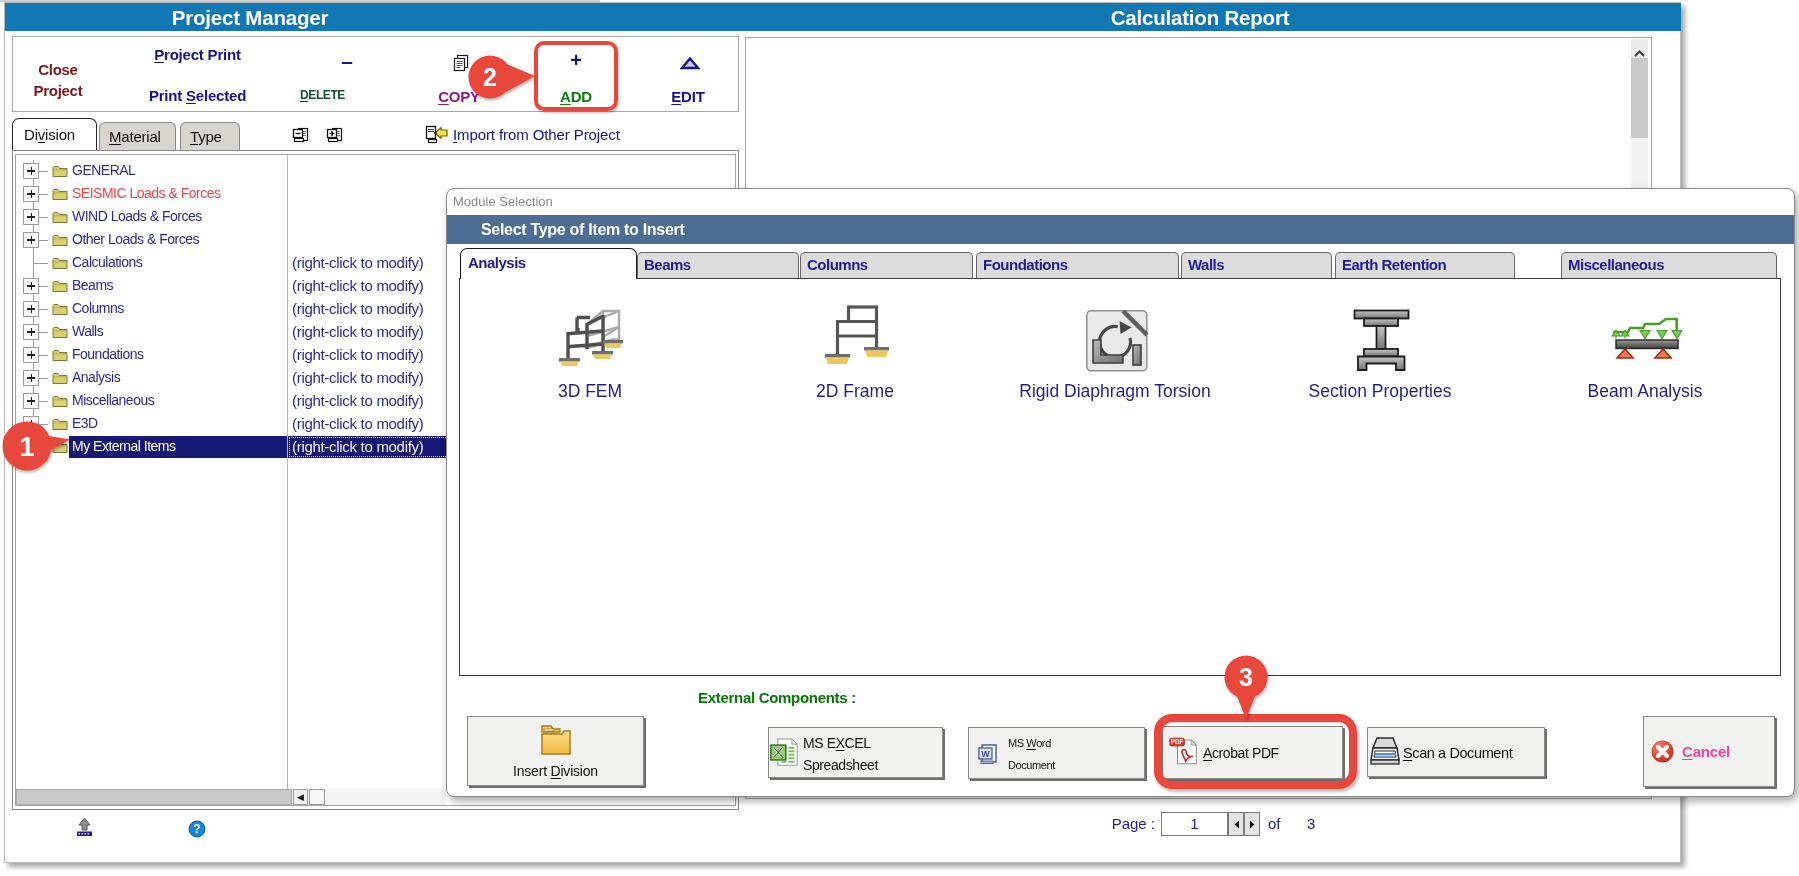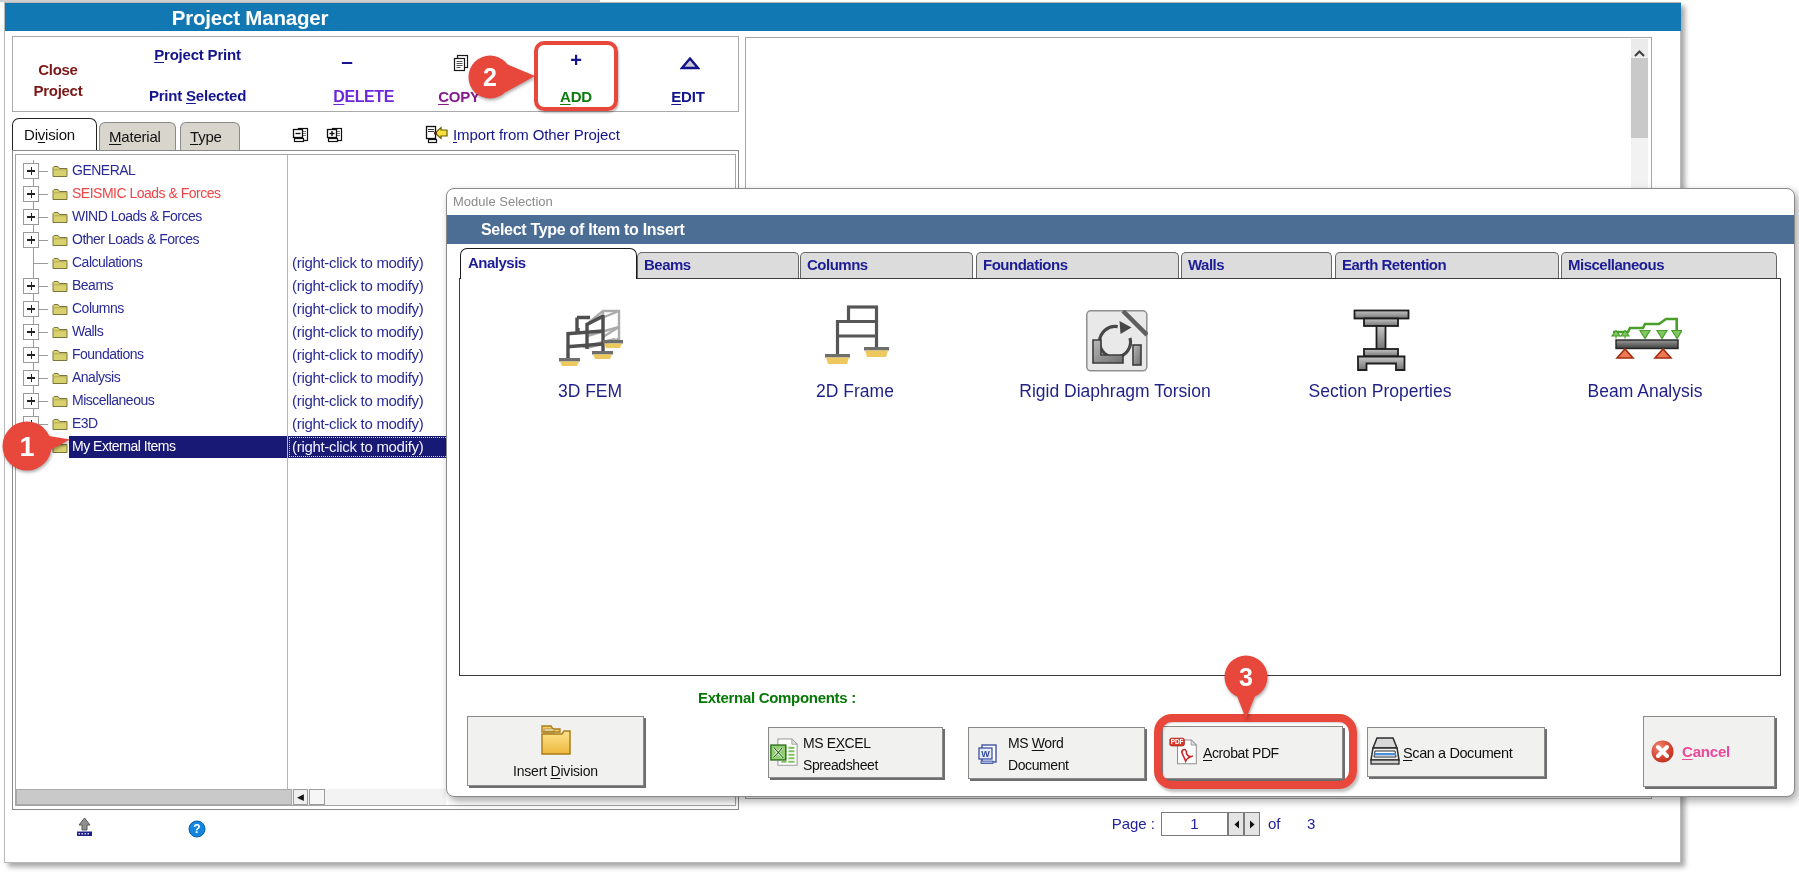--- a/index.html
+++ b/index.html
@@ -12,27 +12,28 @@
 </head>
 <body>
 <div id="page">
 
   <div class="abs" style="left:4px;top:2px;width:1677px;height:861px;background:#fff;border:1px solid #b9b9b9;box-shadow:4px 4px 5px rgba(0,0,0,0.35);"></div>
 
   <div class="abs" style="left:0;top:0;width:600px;height:2px;background:#cfcfcf;"></div>
 
   <div class="abs" style="left:5px;top:3px;width:1676px;height:28px;background:#1278b3;"></div>
   <div class="abs" style="left:0px;top:6px;width:500px;text-align:center;font-size:20.5px;font-weight:bold;color:#fff;letter-spacing:-0.2px;">Project Manager</div>
+  <div class="abs" style="left:950px;top:6px;width:500px;text-align:center;font-size:20.5px;font-weight:bold;color:#fff;letter-spacing:-0.2px;">Calculation Report</div>
 
   <div class="abs" style="left:12px;top:36px;width:727px;height:76px;background:#fff;border:1px solid #a9a9a9;"></div>
   <div class="abs" style="left:12px;top:59px;width:92px;text-align:center;font-size:15px;font-weight:bold;color:#7c1617;line-height:21px;letter-spacing:-0.3px;">Close<br>Project</div>
   <div class="abs" style="left:130px;top:46px;width:135px;text-align:center;font-size:15px;font-weight:bold;color:#14148c;letter-spacing:-0.2px;"><span class="u">P</span>roject Print</div>
   <div class="abs" style="left:130px;top:87px;width:135px;text-align:center;font-size:15px;font-weight:bold;color:#14148c;letter-spacing:-0.2px;">Print <span class="u">S</span>elected</div>
   <div class="abs" style="left:300px;top:49px;width:94px;text-align:center;font-size:21px;font-weight:bold;color:#14148c;">–</div>
-  <div class="abs" style="left:300px;top:88px;width:94px;text-align:right;font-size:16px;font-weight:bold;color:#6d28d9;letter-spacing:-0.4px;"><span class="u">D</span>ELETE</div>
+  <div class="abs" style="left:300px;top:88px;width:94px;text-align:left;font-size:12px;font-weight:bold;color:#14532d;letter-spacing:-0.4px;"><span class="u">D</span>ELETE</div>
   <div class="abs" style="left:452px;top:54px;width:18px;height:18px;"><svg width="18" height="18" viewBox="0 0 18 18">
         <rect x="5.5" y="1.5" width="10" height="12" fill="#fff" stroke="#1a1a1a" stroke-width="1.2"></rect>
         <rect x="2.5" y="4.5" width="10" height="12" fill="#fff" stroke="#1a1a1a" stroke-width="1.2"></rect>
         <g stroke="#555" stroke-width="1">
           <line x1="4.5" y1="7.5" x2="10.5" y2="7.5"></line>
           <line x1="4.5" y1="9.5" x2="10.5" y2="9.5"></line>
           <line x1="4.5" y1="11.5" x2="10.5" y2="11.5"></line>
           <line x1="4.5" y1="13.5" x2="8.5" y2="13.5"></line>
         </g>
       </svg></div>
@@ -264,21 +265,21 @@
 
   <div class="abs" style="left:446px;top:188px;width:1349px;height:609px;background:#fff;border:1px solid #8a8a8a;border-radius:8px;box-shadow:3px 4px 8px rgba(0,0,0,0.35);"></div>
   <div class="abs" style="left:453px;top:194px;font-size:13px;color:#8a8a8a;">Module Selection</div>
   <div class="abs" style="left:447px;top:215px;width:1347px;height:29px;background:#4c6e95;"></div>
   <div class="abs" style="left:481px;top:221px;font-size:16px;font-weight:bold;color:#fff;letter-spacing:-0.3px;">Select Type of Item to Insert</div>
 
   <div class="abs" style="left:637px;top:252px;width:162px;height:26px;background:#dcdcdc;border:1px solid #666;border-bottom:none;border-radius:5px 5px 0 0;font-size:15px;font-weight:bold;color:#1c1c96;padding:3px 0 0 6px;letter-spacing:-0.5px;">Beams</div>
   <div class="abs" style="left:800px;top:252px;width:173px;height:26px;background:#dcdcdc;border:1px solid #666;border-bottom:none;border-radius:5px 5px 0 0;font-size:15px;font-weight:bold;color:#1c1c96;padding:3px 0 0 6px;letter-spacing:-0.5px;">Columns</div>
   <div class="abs" style="left:976px;top:252px;width:203px;height:26px;background:#dcdcdc;border:1px solid #666;border-bottom:none;border-radius:5px 5px 0 0;font-size:15px;font-weight:bold;color:#1c1c96;padding:3px 0 0 6px;letter-spacing:-0.5px;">Foundations</div>
   <div class="abs" style="left:1181px;top:252px;width:151px;height:26px;background:#dcdcdc;border:1px solid #666;border-bottom:none;border-radius:5px 5px 0 0;font-size:15px;font-weight:bold;color:#1c1c96;padding:3px 0 0 6px;letter-spacing:-0.5px;">Walls</div>
-  <div class="abs" style="left:1335px;top:252px;width:224px;height:26px;background:#dcdcdc;border:1px solid #666;border-bottom:none;border-radius:5px 5px 0 0;font-size:15px;font-weight:bold;color:#1c1c96;padding:3px 0 0 6px;letter-spacing:-0.5px;">Earth Retention</div>
+  <div class="abs" style="left:1335px;top:252px;width:180px;height:26px;background:#dcdcdc;border:1px solid #666;border-bottom:none;border-radius:5px 5px 0 0;font-size:15px;font-weight:bold;color:#1c1c96;padding:3px 0 0 6px;letter-spacing:-0.5px;">Earth Retention</div>
   <div class="abs" style="left:1561px;top:252px;width:216px;height:26px;background:#dcdcdc;border:1px solid #666;border-bottom:none;border-radius:5px 5px 0 0;font-size:15px;font-weight:bold;color:#1c1c96;padding:3px 0 0 6px;letter-spacing:-0.5px;">Miscellaneous</div>
 
   <div class="abs" style="left:459px;top:278px;width:1322px;height:398px;background:#fff;border:1px solid #3a3a3a;"></div>
   <div class="abs" style="left:460px;top:248px;width:177px;height:31px;background:#fff;border:1.5px solid #1a1a1a;border-bottom:none;border-radius:7px 7px 0 0;font-size:15px;font-weight:bold;color:#1c1c96;padding:5px 0 0 7px;letter-spacing:-0.5px;">Analysis</div>
   <div class="abs" style="left:461.5px;top:277px;width:174px;height:3px;background:#fff;"></div>
 
   <div class="abs" style="left:490px;top:381px;width:200px;text-align:center;font-size:17.5px;color:#1f1f85;">3D FEM</div>
   <div class="abs" style="left:755px;top:381px;width:200px;text-align:center;font-size:17.5px;color:#1f1f85;">2D Frame</div>
   <div class="abs" style="left:965px;top:381px;width:300px;text-align:center;font-size:17.5px;color:#1f1f85;">Rigid Diaphragm Torsion</div>
   <div class="abs" style="left:1280px;top:381px;width:200px;text-align:center;font-size:17.5px;color:#1f1f85;">Section Properties</div>
@@ -436,21 +437,21 @@
 
   <div class="abs" style="left:968px;top:727px;width:177px;height:52px;background:#f1f1ef;border:1px solid #8a8a8a;box-shadow:2px 2px 0 #6e6e6e;"></div>
   <div class="abs" style="left:978px;top:744px;">
     <svg width="22" height="21" viewBox="0 0 22 21">
       <rect x="4" y="1" width="14" height="17" fill="#fff" stroke="#30479e" stroke-width="1.3"></rect>
       <rect x="1" y="4" width="13" height="11" fill="#e8ecf8" stroke="#30479e" stroke-width="1.2"></rect>
       <text x="7.5" y="13" font-family="Liberation Sans" font-size="9" font-weight="bold" fill="#30479e" text-anchor="middle">W</text>
       <rect x="3" y="17" width="12" height="2.5" fill="#aab4d8" stroke="#30479e" stroke-width="0.8"></rect>
     </svg>
   </div>
-  <div class="abs" style="left:1008px;top:733px;font-size:14px;color:#111;line-height:21.5px;letter-spacing:-0.4px;">MS <span class="u">W</span>ord<br>Document</div>
+  <div class="abs" style="left:1008px;top:733px;font-size:11px;color:#111;line-height:21.5px;letter-spacing:-0.4px;">MS <span class="u">W</span>ord<br>Document</div>
 
   <div class="abs" style="left:1162px;top:726px;width:181px;height:53px;background:#f1f1ef;border:1px solid #8a8a8a;box-shadow:2px 2px 0 #6e6e6e;"></div>
   <div class="abs" style="left:1169px;top:736px;">
     <svg width="29" height="30" viewBox="0 0 34 32">
       <path d="M10 3 L26 3 L32 9 L32 31 L10 31 Z" fill="#fff" stroke="#8f8f8f" stroke-width="1.2"></path>
       <path d="M26 3 L26 9 L32 9 Z" fill="#e2e2e2" stroke="#8f8f8f" stroke-width="1"></path>
       <path d="M16 15 C19 13 21 16 20.5 19 C22 22 25 23 28 22 C24 23 21 25 19.5 28 C18.5 25 17 22 16 20 C15 18 14.5 16 16 15 Z" fill="none" stroke="#cc2222" stroke-width="1.8"></path>
       <rect x="1" y="1" width="17" height="9" rx="2" fill="#dd3b2a" stroke="#a82315" stroke-width="1"></rect>
       <text x="9.5" y="8" font-family="Liberation Sans" font-size="7.5" font-weight="bold" fill="#fff" text-anchor="middle">PDF</text>
     </svg>

